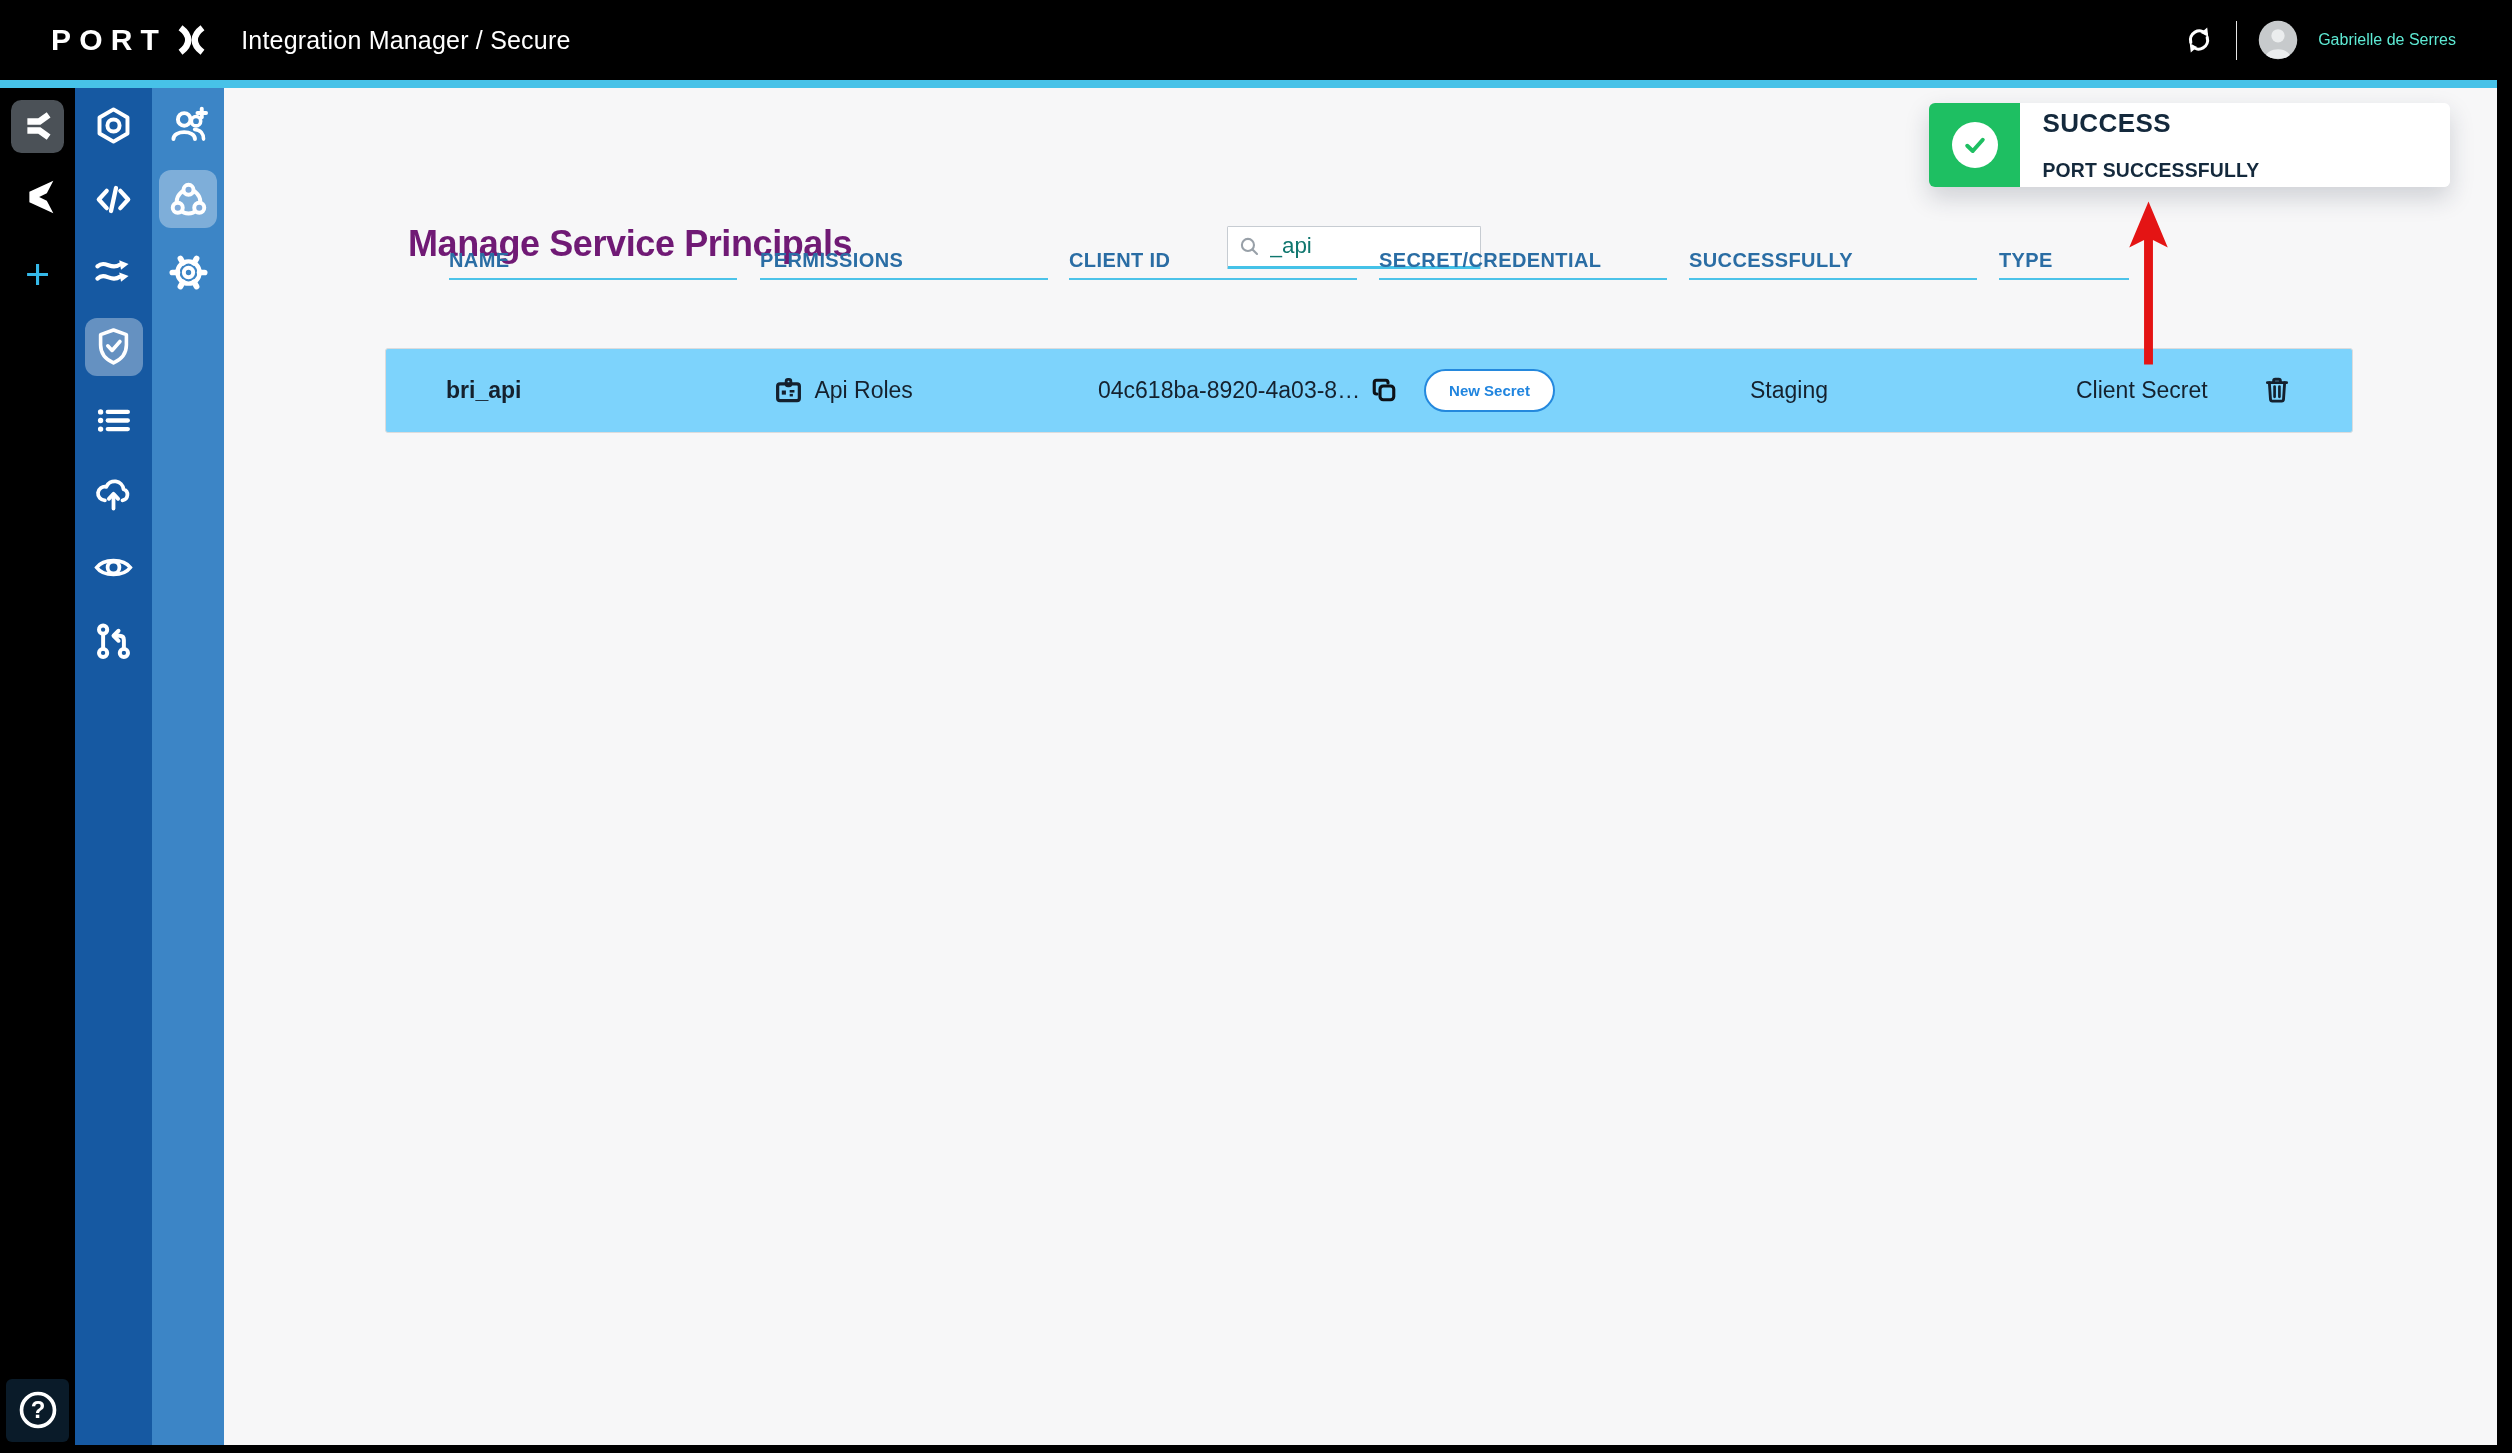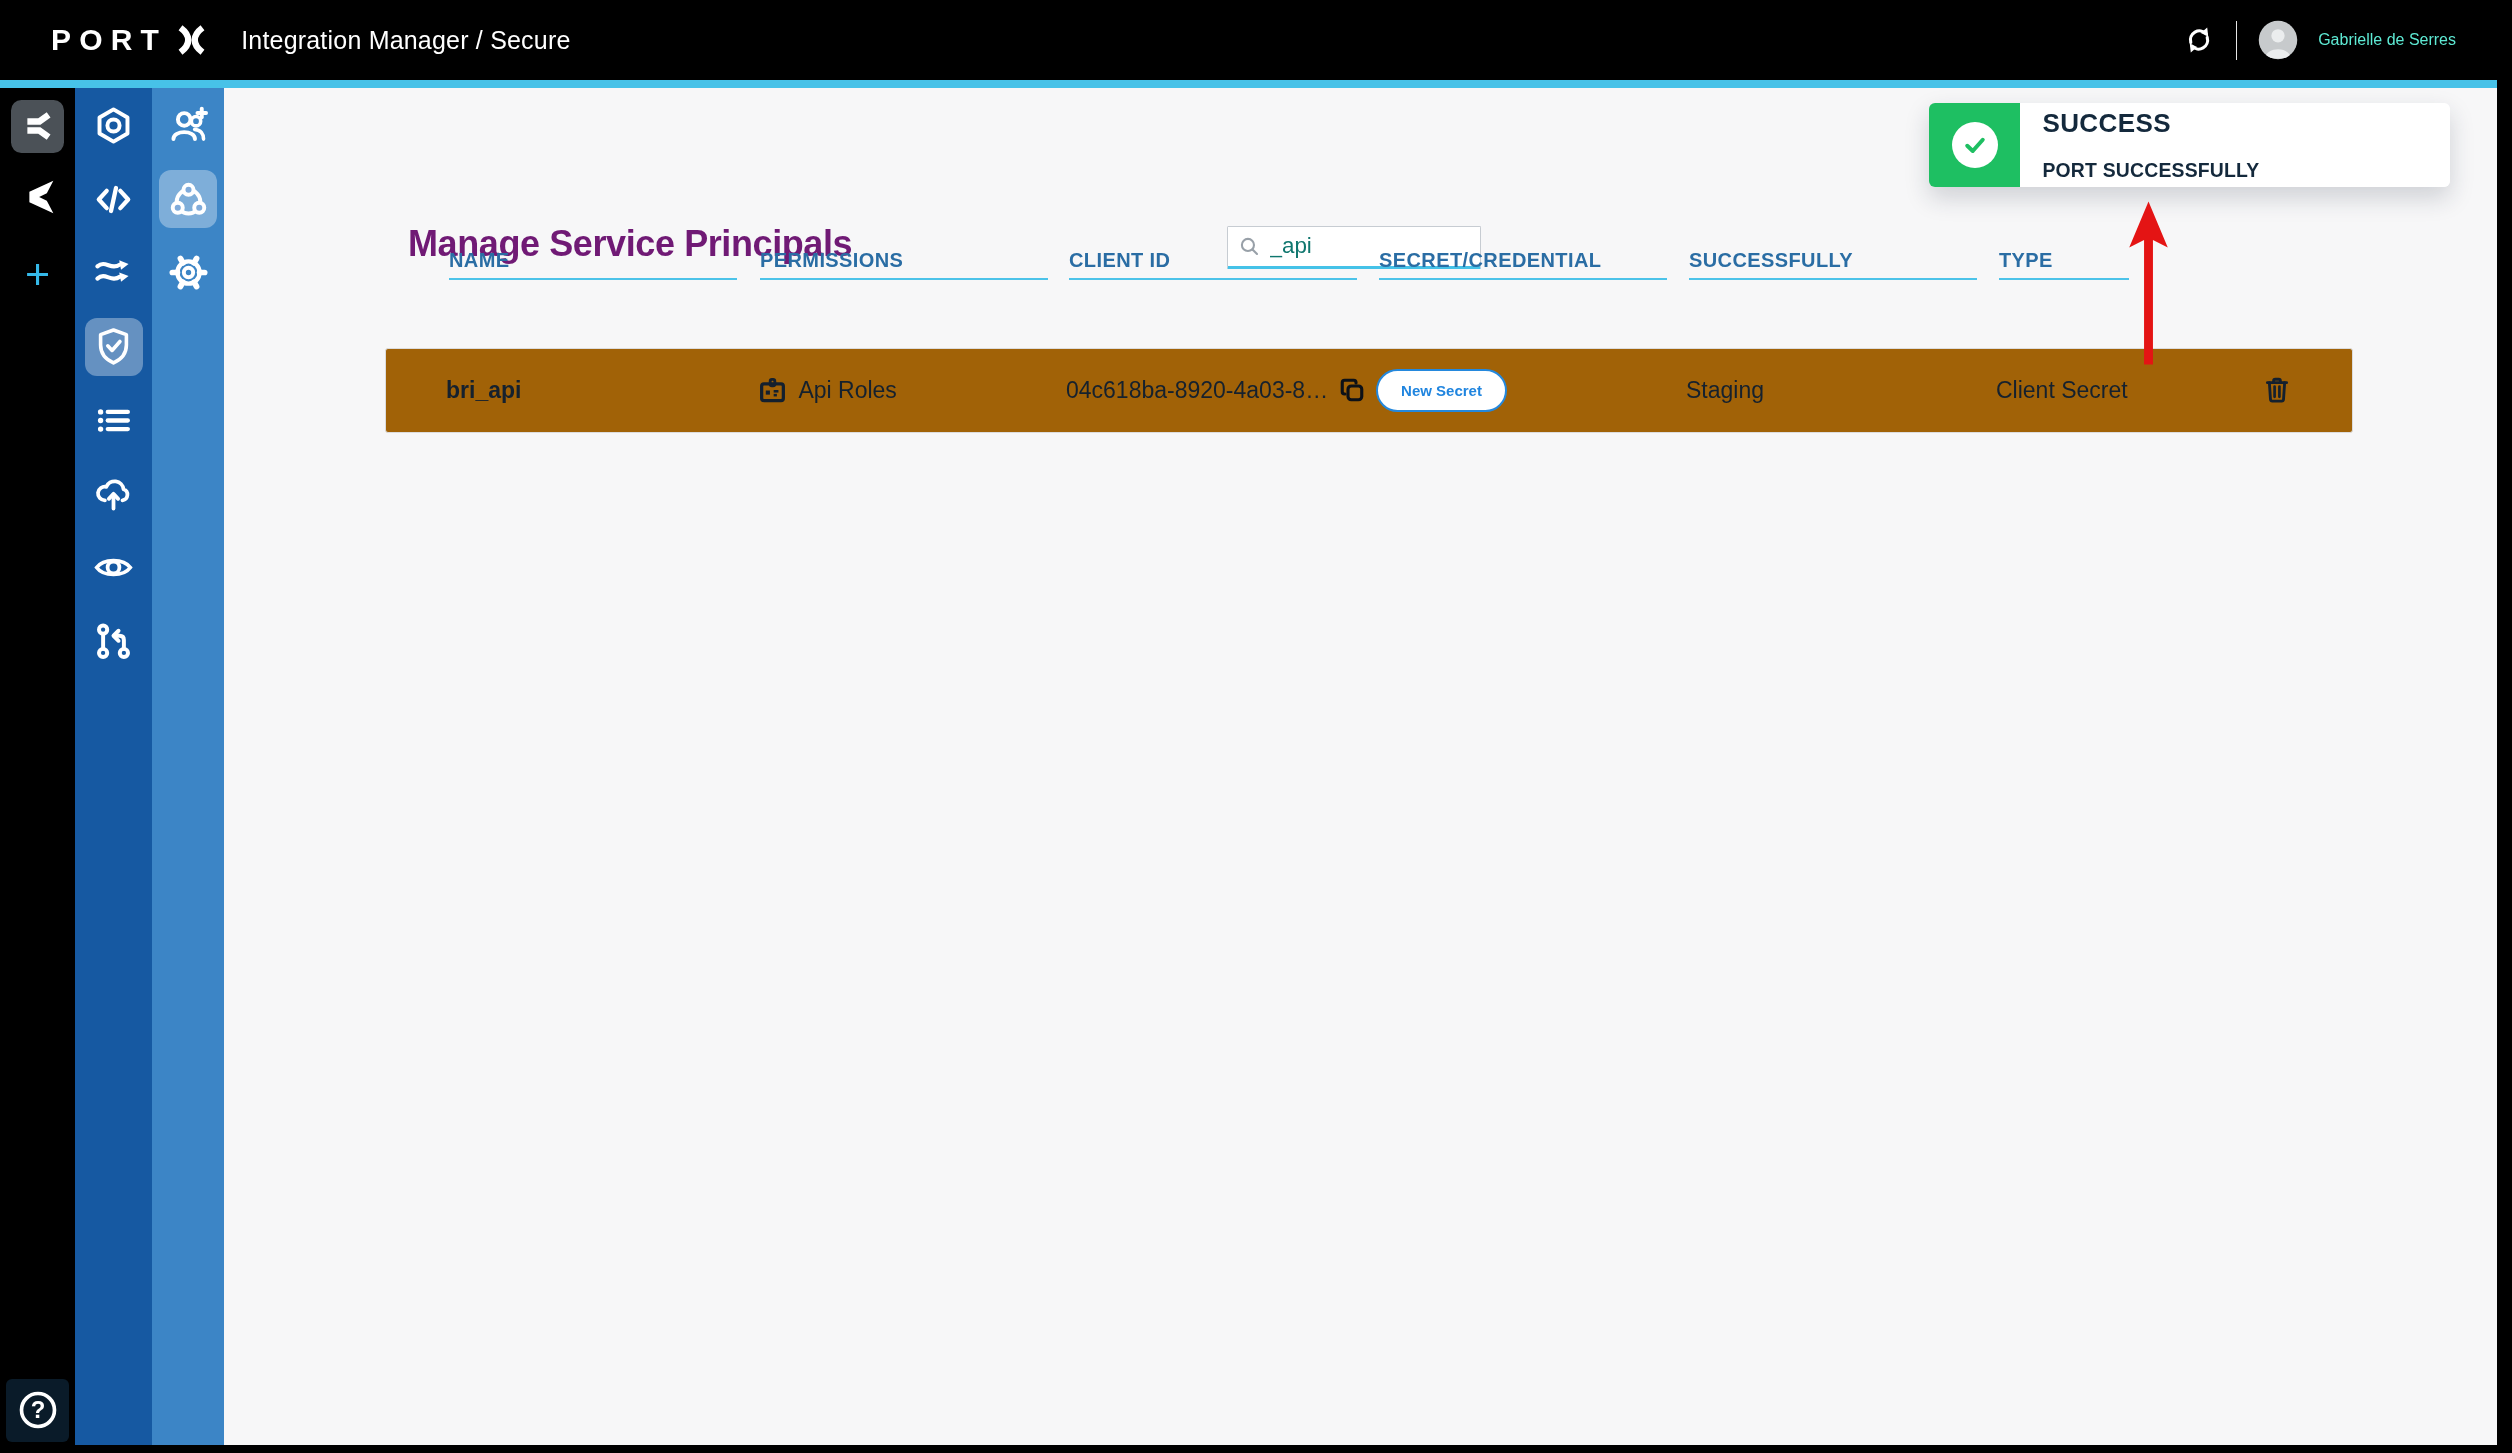--- a/index.html
+++ b/index.html
@@ -51,24 +51,24 @@
   .search input { border:none; outline:none; background:transparent; width:100%;
                   font-size:22.4px; color:#0f766e; font-family:inherit; margin-left:7.5px; }
 
   
   .table-area { position:absolute; left:161px; top:161px; width:1968px; }
   .thead { display:grid; grid-template-columns:311px 309px 310px 310px 310px 1fr;
            padding-left:64px; }
   .th .label { font-size:20px; font-weight:700; color:#2a6da4; letter-spacing:0.4px; }
   .th .u { display:block; width:288px; padding-top:6px; border-bottom:2.2px solid #4cc3e9; }
   .th .u.short { width:130px; }
-  .row-card { position:absolute; left:0; top:99px; width:1968px; height:85px; background:#a16207;
+  .row-card { position:absolute; left:0; top:99px; width:1968px; height:85px; background:#7dd3fc;
               border:1.5px solid #dcdcdd; border-radius:3px;
               display:grid; grid-template-columns:311px 309px 310px 310px 310px 1fr;
-              align-items:center; padding-left:60px; }
+              align-items:center; padding-left:60px;gap:16px; }
   .cell { font-size:23px; color:#15212e; }
   .cell.name { font-weight:700; }
   .cell.perm, .cell.client { display:flex; align-items:center; }
   .cell.perm  svg { margin-right:10.4px; }
   .copy-btn { background:none; border:none; margin-left:9px; cursor:pointer; display:flex; }
   .pill { width:131px; height:43px; border:2.2px solid #2488dd; border-radius:21.6px; background:#fff;
           color:#2085df; font-size:15px; font-weight:700; font-family:inherit;
           display:flex; align-items:center; justify-content:center; cursor:pointer; }
   .trash-btn { position:absolute; right:58px; top:50%; transform:translateY(-50%);
                background:none; border:none; cursor:pointer; display:flex; }

